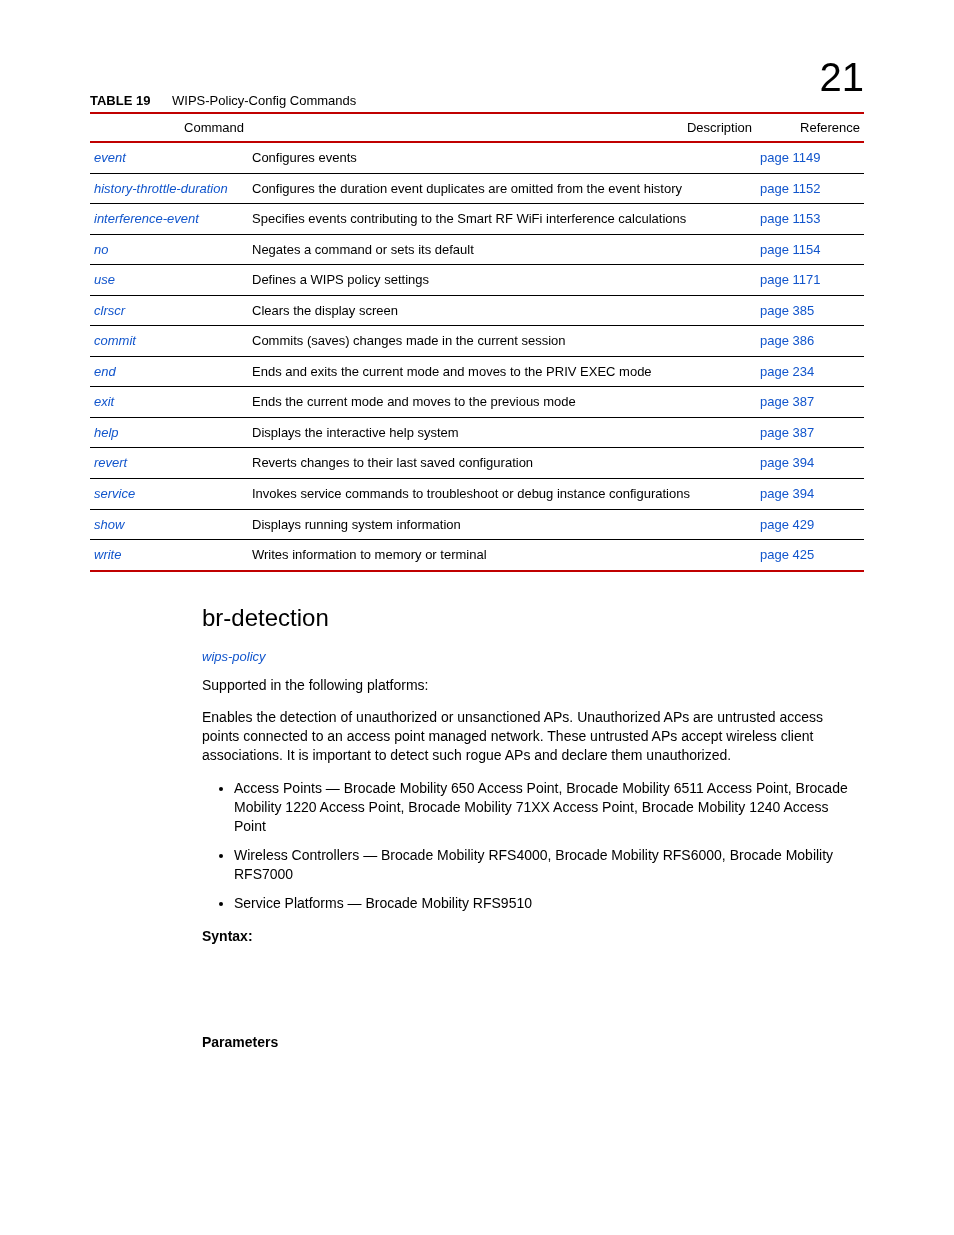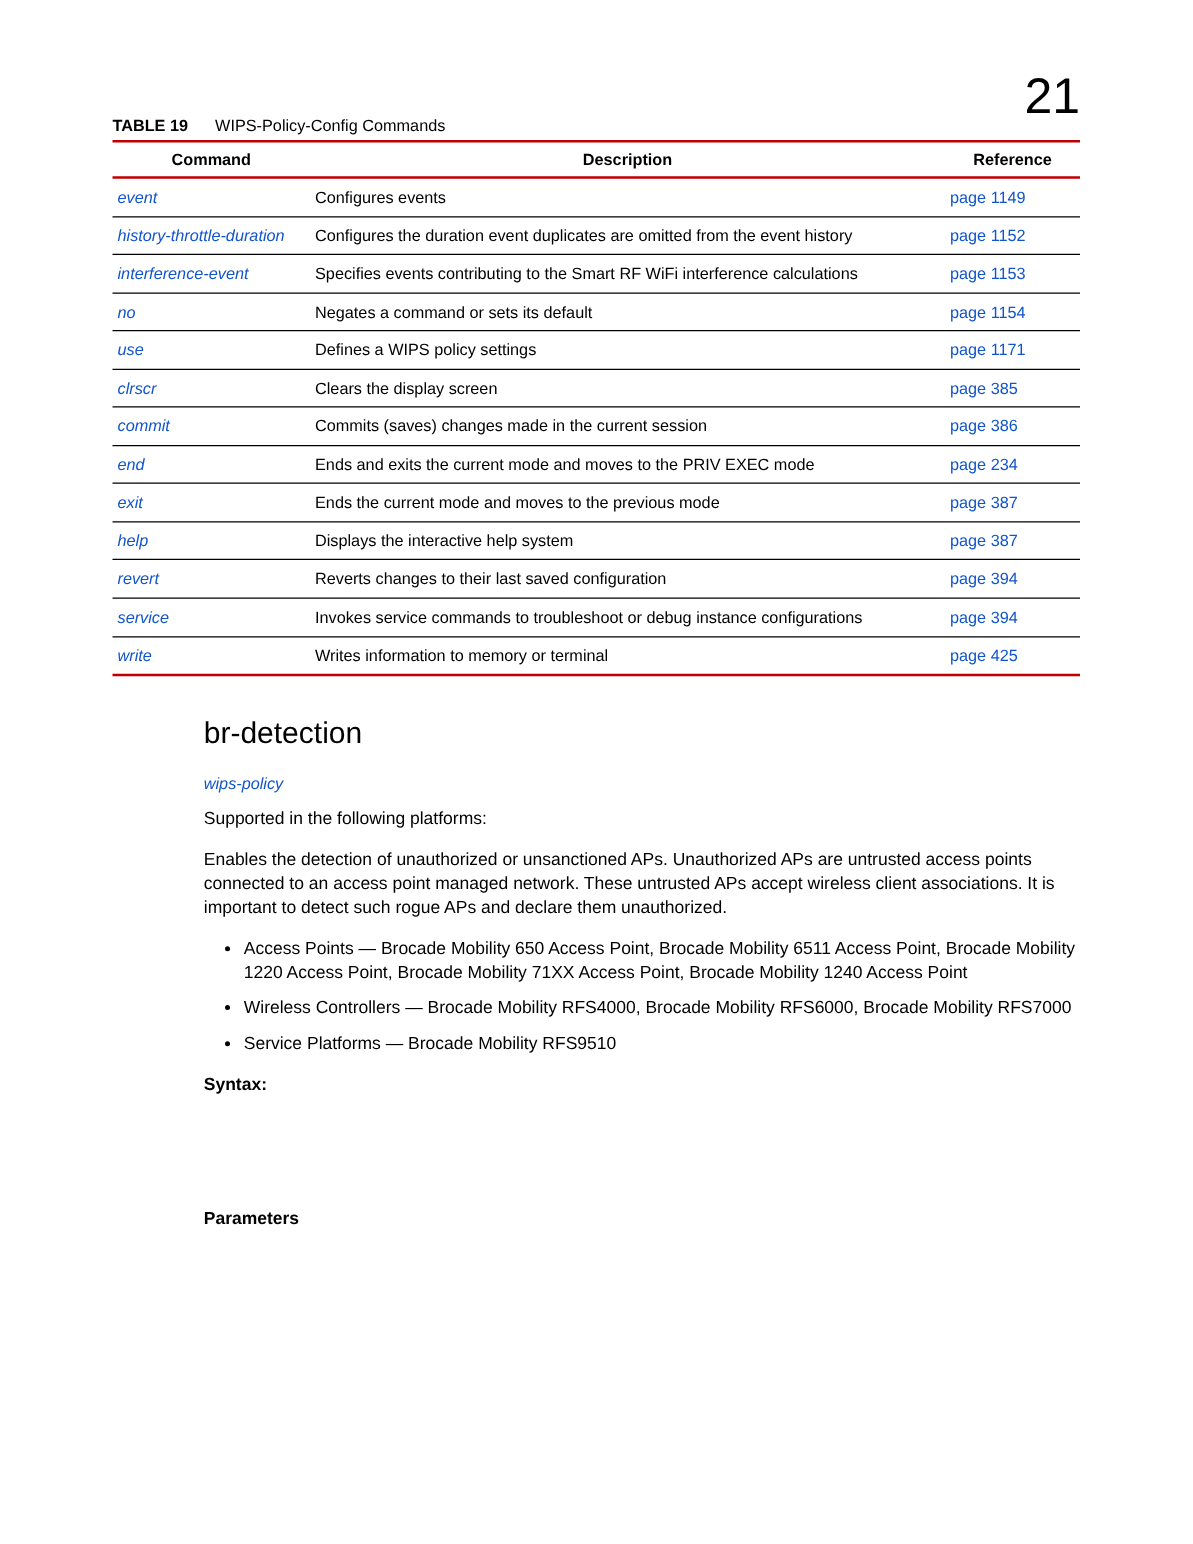--- a/index.html
+++ b/index.html
@@ -37,22 +37,22 @@
     width: 100%;
     border-collapse: collapse;
     font-size: 13px;
     border-top: 2px solid #c00000;
     border-bottom: 2px solid #c00000;
   }
   table.cmd-table thead tr {
     border-bottom: 2px solid #c00000;
   }
   table.cmd-table th {
-    text-align: center;
-    font-weight: bold;
+    text-align: right;
+    font-weight: normal;
     padding: 6px 4px;
     color: #000;
   }
   table.cmd-table th.col-cmd { width: 150px; }
   table.cmd-table th.col-ref { width: 100px; }
   table.cmd-table tbody tr {
     border-bottom: 1px solid #000;
   }
   table.cmd-table tbody tr:last-child {
     border-bottom: none;
@@ -63,21 +63,21 @@
     line-height: 1.35;
   }
   .link {
     color: #1155cc;
     font-style: italic;
   }
   .pagelink {
     color: #1155cc;
   }
   .section-area {
-    margin-left: 73px;
+    margin-left: 112px;
     margin-top: 30px;
     font-size: 14px;
     line-height: 1.35;
   }
   h2.section-title {
     font-size: 24px;
     font-weight: normal;
     margin: 0 0 14px 0;
     color: #000;
   }
@@ -176,20 +176,25 @@
         </tr>
         <tr>
           <td><span class="link">revert</span></td>
           <td>Reverts changes to their last saved configuration</td>
           <td><span class="pagelink">page 394</span></td>
         </tr>
         <tr>
           <td><span class="link">service</span></td>
           <td>Invokes service commands to troubleshoot or debug instance configurations</td>
           <td><span class="pagelink">page 394</span></td>
+        </tr>
+        <tr>
+          <td><span class="link">show</span></td>
+          <td>Displays running system information</td>
+          <td><span class="pagelink">page 429</span></td>
         </tr>
         <tr>
           <td><span class="link">write</span></td>
           <td>Writes information to memory or terminal</td>
           <td><span class="pagelink">page 425</span></td>
         </tr>
       </tbody>
   </table>
 
   <div class="section-area">

